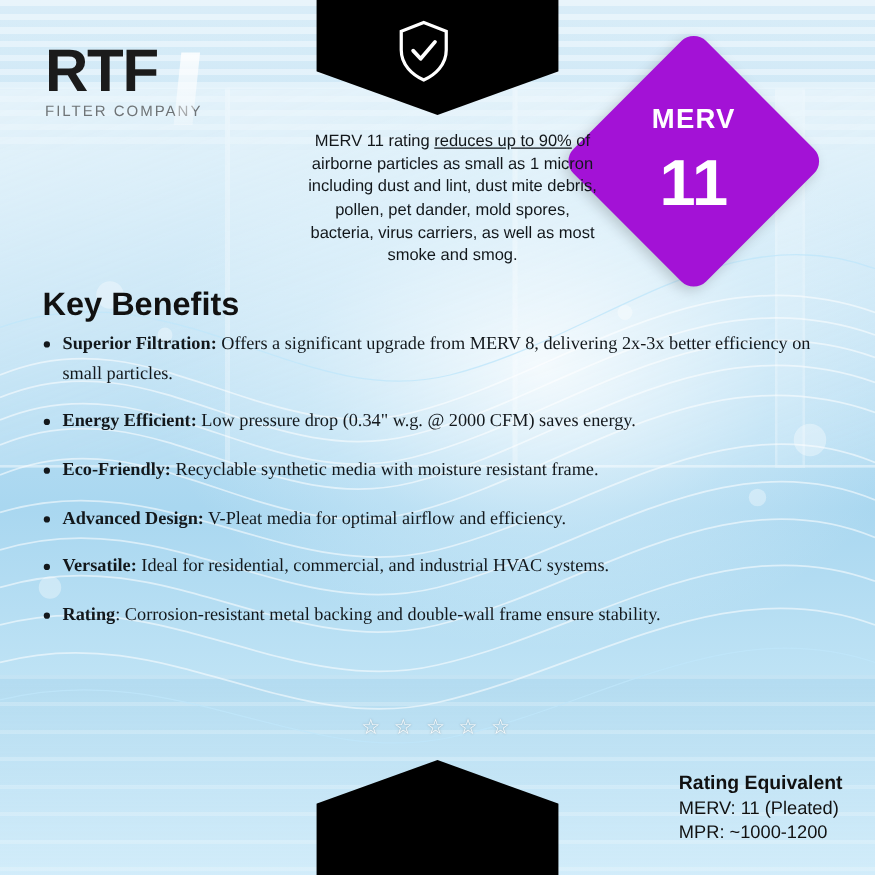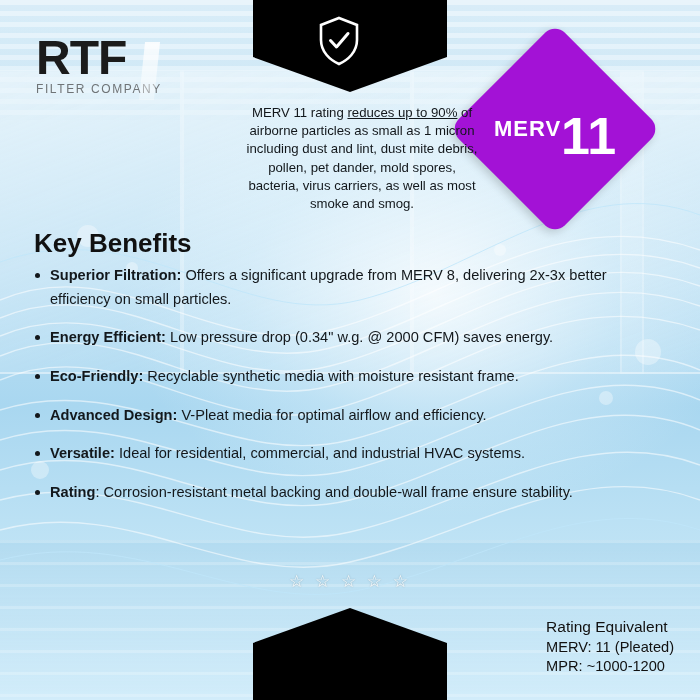--- a/index.html
+++ b/index.html
@@ -176,21 +176,21 @@
     box-shadow: 0 4px 10px rgba(0,0,0,0.18);
     z-index: 7;
   }
   .diamond-text {
     position: absolute;
     left: 480px;
     top: 54px;
     width: 150px;
     height: 150px;
     display: flex;
-    flex-direction: row;
+    flex-direction: column;
     align-items: center;
     justify-content: center;
     color: #ffffff;
     z-index: 8;
   }
   .diamond-label {
     font-size: 22px;
     font-weight: bold;
     letter-spacing: 1px;
     line-height: 1;
@@ -219,20 +219,21 @@
     width: 626px;
     z-index: 8;
   }
   .benefit {
     position: relative;
     padding-left: 16px;
     margin-bottom: 15px;
     font-size: 14.6px;
     line-height: 1.62;
     color: #13181c;
+    font-family: Liberation Serif, serif;
   }
   .benefit:before {
     content: "";
     position: absolute;
     left: 1px;
     top: 9px;
     width: 5px;
     height: 5px;
     border-radius: 50%;
     background: #13181c;
@@ -245,21 +246,21 @@
   .rating {
     position: absolute;
     right: 26px;
     bottom: 24px;
     text-align: left;
     z-index: 8;
     color: #111;
   }
   .rating-title {
     font-size: 15.5px;
-    font-weight: normal;
+    font-weight: bold;
     margin-bottom: 2px;
   }
   .rating-line {
     font-size: 14.6px;
     line-height: 1.32;
   }
 </style>
 </head>
 <body>
 

